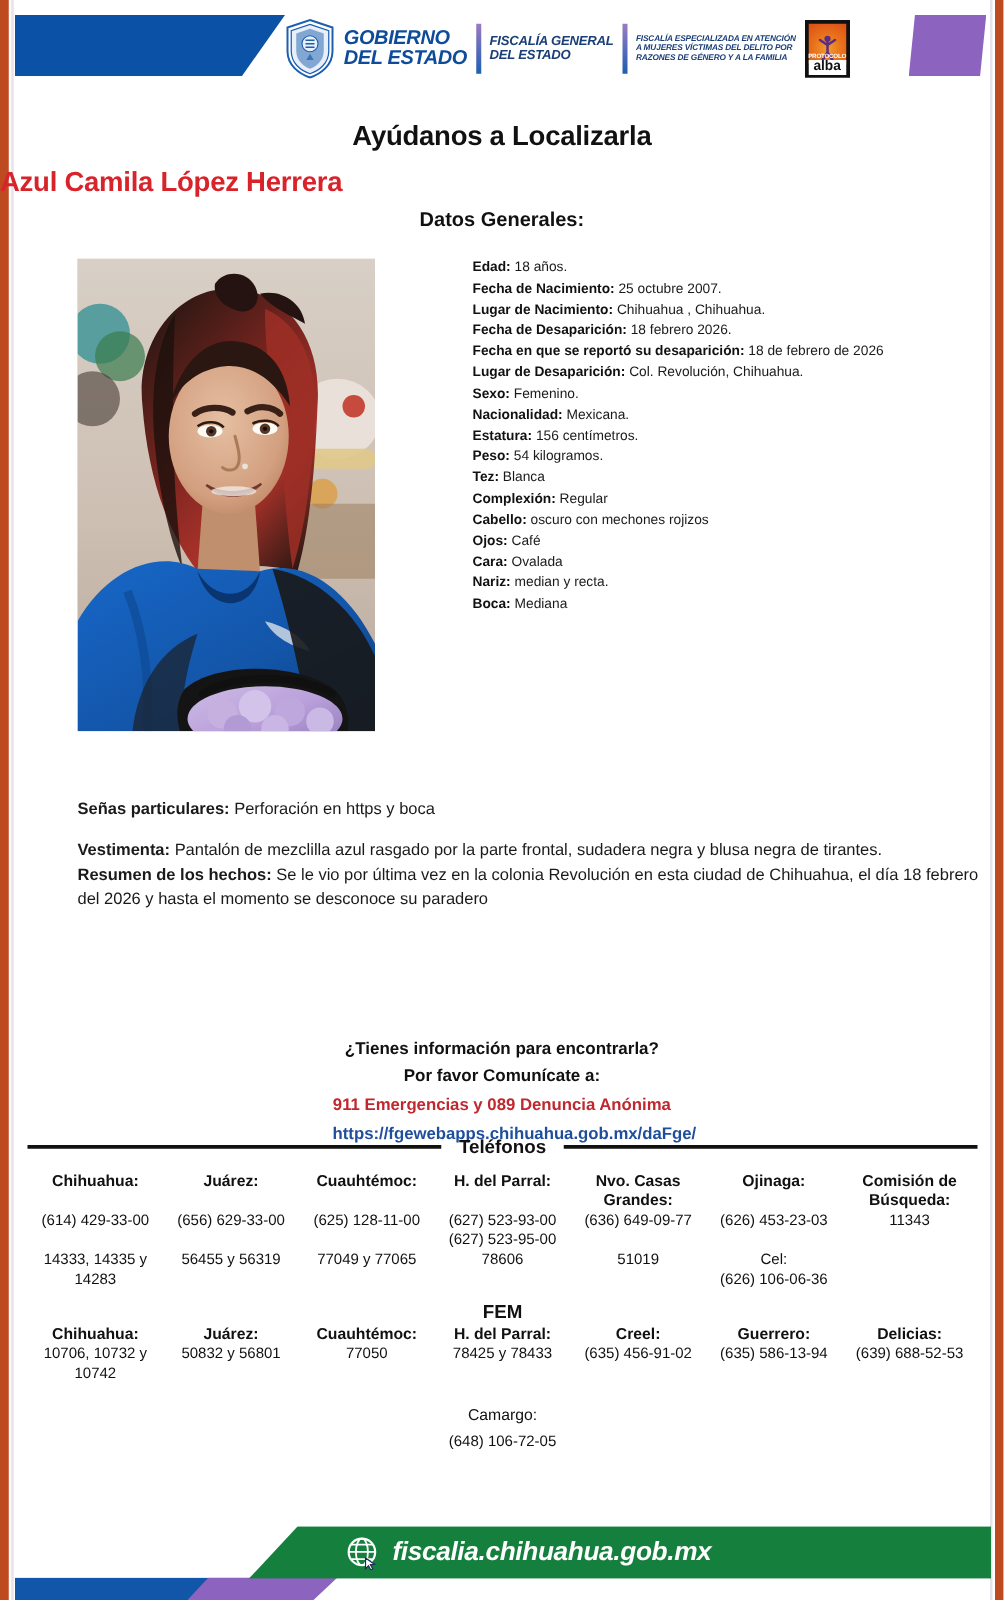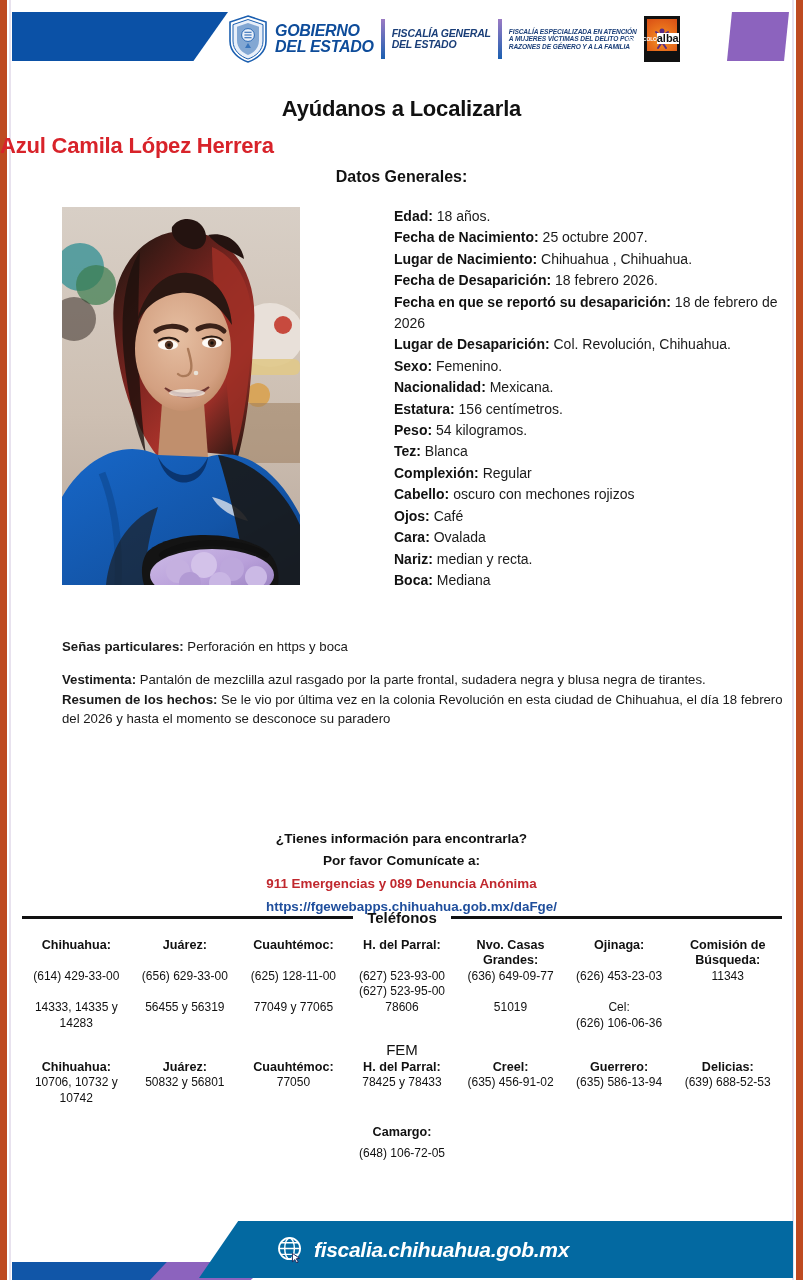--- a/index.html
+++ b/index.html
@@ -48,21 +48,21 @@
   .gob-l2{font-size:16px;}
   .v-bar{width:4px;height:40px;flex:0 0 auto;
     background:linear-gradient(#9B7BC4,#1B5FB0);}
   .fg-block{line-height:1.08;}
   .fg-l1,.fg-l2{font-size:10.5px;font-weight:bold;font-style:italic;color:#1A3E78;letter-spacing:-0.2px;white-space:nowrap;}
   .fem-block{line-height:1.12;}
   .fem-l{font-size:6.6px;font-weight:bold;font-style:italic;color:#1A3E78;letter-spacing:-0.1px;white-space:nowrap;}
   .alba{
     width:36px;height:46px;flex:0 0 auto;
     background:#111;border:1px solid #111;
-    display:flex;flex-direction:row;align-items:center;justify-content:flex-end;
+    display:flex;flex-direction:column;align-items:center;justify-content:flex-end;
     padding-bottom:1px;box-sizing:border-box;position:relative;
   }
   .alba-art{position:absolute;left:2px;top:2px;right:2px;height:32px;
     background:radial-gradient(circle at 50% 62%, #F39B2A 0%, #E8701C 48%, #D94E15 100%);}
   .alba-fig{position:absolute;left:50%;top:10px;transform:translateX(-50%);}
   .alba-word{font-size:5px;color:#fff;font-weight:bold;position:relative;z-index:2;letter-spacing:-0.2px;}
   .alba-name{font-size:11px;font-weight:bold;color:#111;background:#fff;
     width:calc(100% - 4px);text-align:center;position:relative;z-index:2;line-height:1.05;}
 
   
@@ -72,22 +72,22 @@
       font-size:22px;font-weight:bold;color:#D8232A;letter-spacing:-0.2px;}
   .t3{position:absolute;left:0;right:0;top:168px;text-align:center;
       font-size:16px;font-weight:bold;color:#111;}
 
   
   .photo{position:absolute;left:62px;top:207px;width:238px;height:378px;
          overflow:hidden;background:#cdbdb0;}
   .photo svg{display:block;width:238px;height:378px;}
 
   
-  .datalist{position:absolute;left:394px;top:206px;width:390px;
-            font-size:14px;line-height:1.53;color:#1a1a1a;}
+  .datalist{position:absolute;left:378px;top:206px;width:390px;
+            font-size:11px;line-height:1.53;color:#1a1a1a;}
   .datalist .row{margin:0;}
   .datalist b{font-weight:bold;color:#111;}
 
   
   .paras{position:absolute;left:62px;top:637px;width:722px;
          font-size:13.2px;line-height:1.5;color:#1a1a1a;}
   .paras p{margin:0 0 13px 0;}
   .paras p.tight{margin-bottom:0;}
   .paras b{font-weight:bold;}
 
@@ -103,35 +103,35 @@
   .tel-head{display:flex;align-items:center;justify-content:space-between;gap:0;height:24px;}
   .tel-rule{flex:1 1 auto;height:3px;background:#111;}
   .tel-title{font-size:15px;font-weight:bold;color:#111;padding:0 14px;white-space:nowrap;}
 
   table.tels{width:100%;border-collapse:collapse;table-layout:fixed;margin-top:9px;}
   table.tels td{text-align:center;vertical-align:top;padding:0 2px;}
   .th{font-size:12.6px;font-weight:bold;color:#111;line-height:1.22;padding-bottom:12px;}
   .td{font-size:12px;color:#111;line-height:1.3;padding-bottom:4px;white-space:pre-line;}
   .td2{font-size:12px;color:#111;line-height:1.3;padding-top:10px;white-space:pre-line;}
 
-  .fem-title{text-align:center;font-size:15px;font-weight:normal;color:#111;margin:10px 0 2px 0;}
+  .fem-title{text-align:center;font-size:15px;font-weight:bold;color:#111;margin:10px 0 2px 0;}
   table.fem{width:100%;border-collapse:collapse;table-layout:fixed;}
   table.fem td{text-align:center;vertical-align:top;padding:0 2px;}
   .fth{font-size:12.6px;font-weight:bold;color:#111;line-height:1.22;padding-bottom:8px;}
   .ftd{font-size:12px;color:#111;line-height:1.3;white-space:pre-line;}
 
   .camargo{margin-top:18px;text-align:center;}
-  .cam-t{font-size:12.6px;font-weight:bold;color:#111;}
+  .cam-t{font-size:12.6px;font-weight:normal;color:#111;}
   .cam-v{font-size:12px;color:#111;margin-top:7px;}
 
   
   .footer{position:absolute;left:0;bottom:0;width:803px;height:64px;}
   .ft-navy{
-    position:absolute;right:10px;top:5px;width:594px;height:57px;
-    background:#0369a1;
+    position:absolute;right:10px;top:5px;width:594px;height:42px;
+    background:#15803d;
     clip-path:polygon(6.6% 0,100% 0,100% 100%,0 100%);
     display:flex;align-items:center;
   }
   .ft-inner{display:flex;align-items:center;gap:10px;padding-left:78px;}
   .globe{width:27px;height:27px;flex:0 0 auto;}
   .ft-url{font-size:21px;font-weight:bold;font-style:italic;color:#ffffff;letter-spacing:-0.3px;}
   .ft-blue{
     position:absolute;left:12px;bottom:0;width:190px;height:18px;background:#1156A8;
     clip-path:polygon(0 0,100% 0,80% 100%,0 100%);
   }

